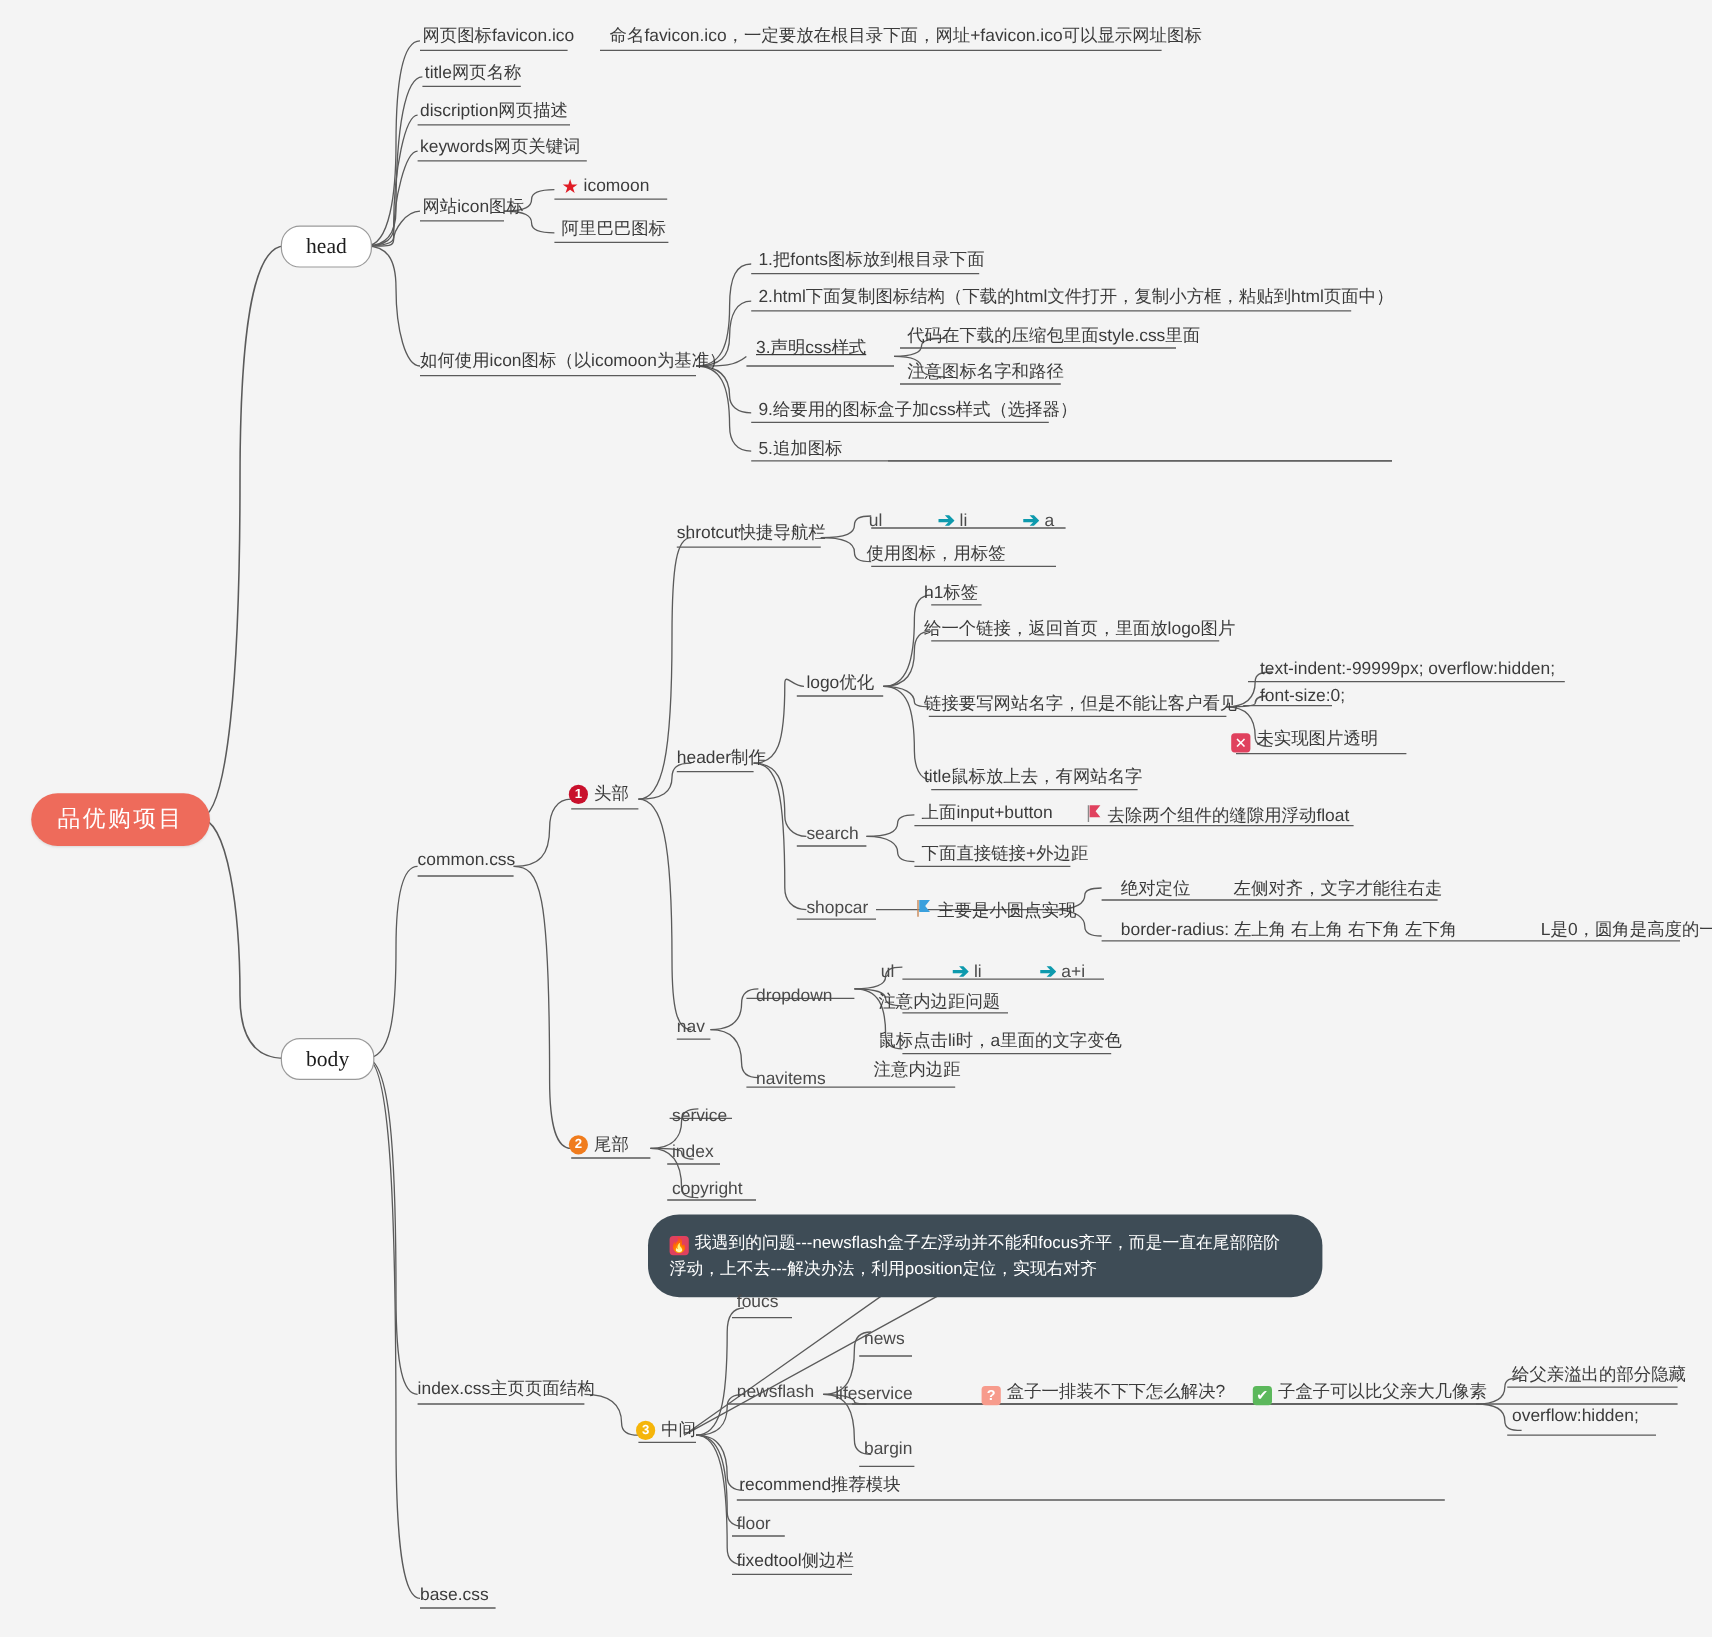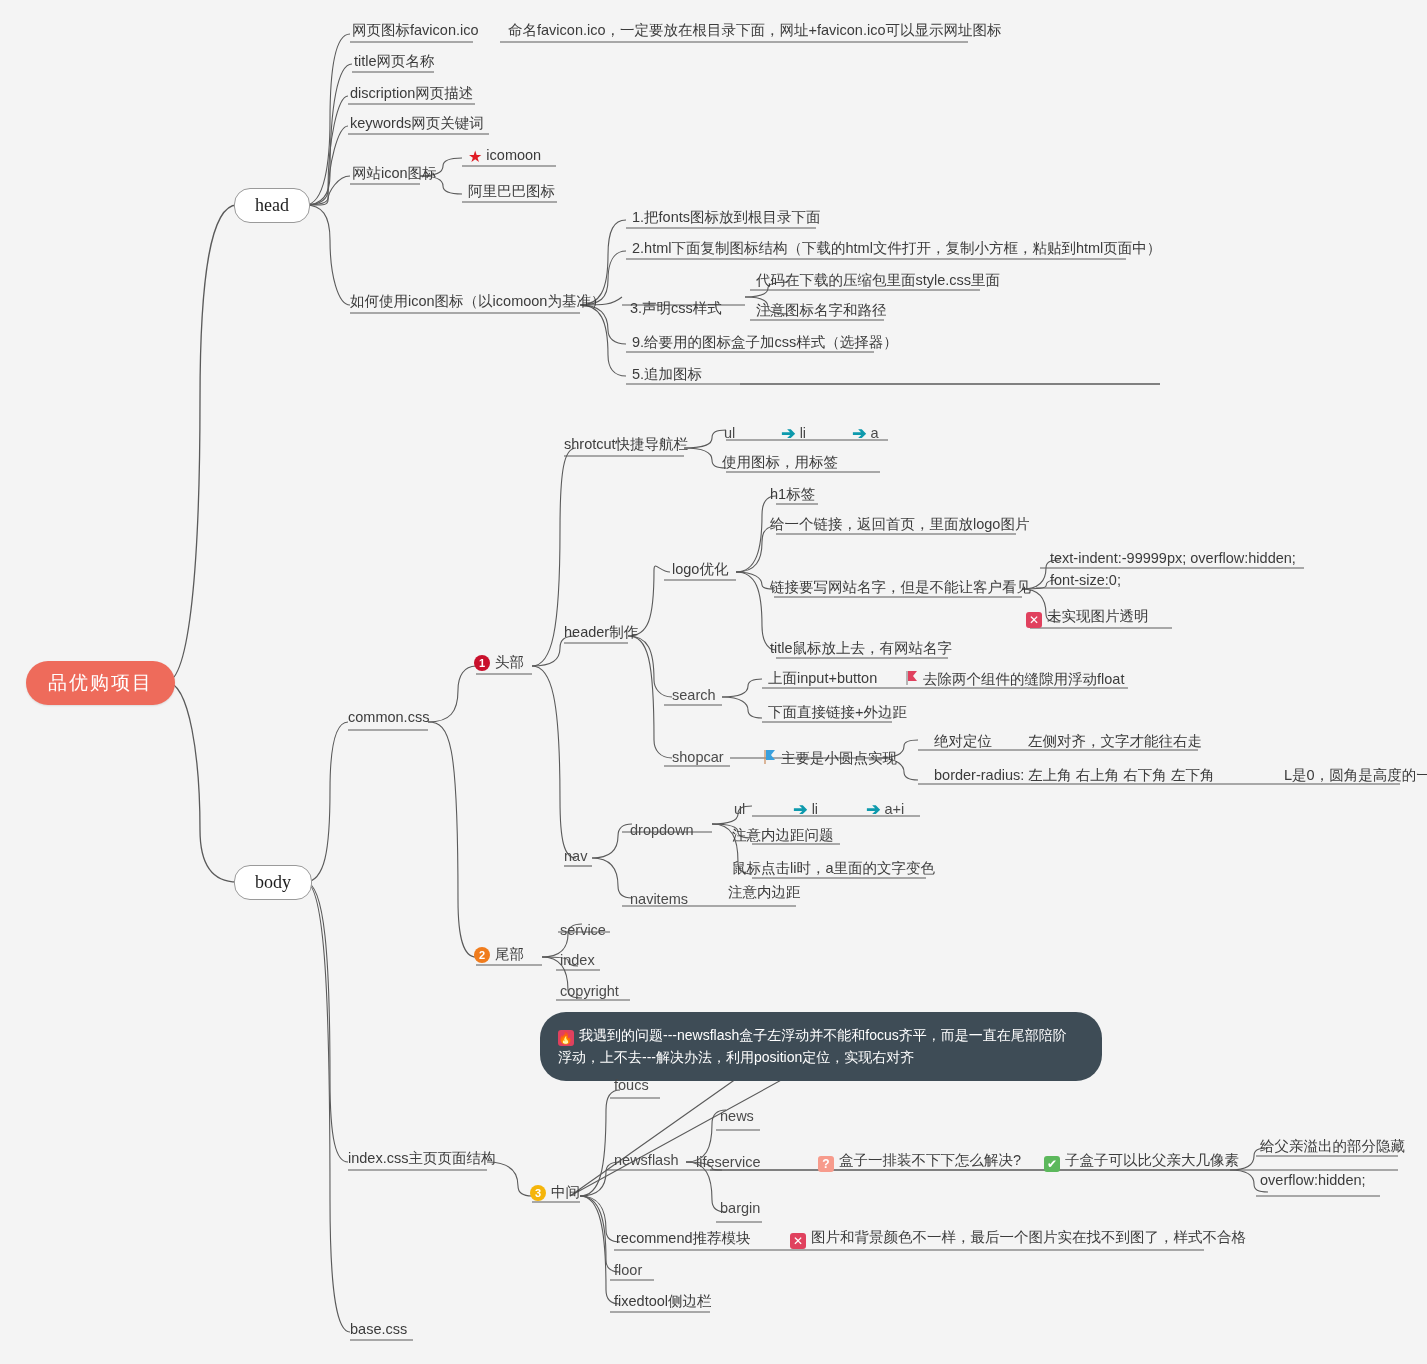--- a/index.html
+++ b/index.html
@@ -234,21 +234,21 @@
 
   <div class="node topic" style="left:464px;top:145px;">
     <span class="star">★</span><span>icomoon</span>
   </div>
   <div class="node topic" style="left:464px;top:181px;">阿里巴巴图标</div>
 
   <div class="node topic" style="left:346px;top:291px;">如何使用icon图标（以icomoon为基准）</div>
 
   <div class="node topic" style="left:628px;top:207px;">1.把fonts图标放到根目录下面</div>
   <div class="node topic" style="left:628px;top:238px;">2.html下面复制图标结构（下载的html文件打开，复制小方框，粘贴到html页面中）</div>
-  <div class="node topic" style="left:626px;top:298px;">3.声明css样式</div>
+  <div class="node topic" style="left:626px;top:280px;text-decoration:underline;">3.声明css样式</div>
   <div class="node topic" style="left:752px;top:270px;">代码在下载的压缩包里面style.css里面</div>
   <div class="node topic" style="left:752px;top:300px;">注意图标名字和路径</div>
   <div class="node topic" style="left:628px;top:332px;">9.给要用的图标盒子加css样式（选择器）</div>
   <div class="node topic" style="left:628px;top:364px;">5.追加图标</div>
 
   <div class="node pill" style="left:234px;top:865px;">body</div>
 
   <div class="node topic" style="left:344px;top:707px;">common.css</div>
   <div class="node topic" style="left:344px;top:1148px;">index.css主页页面结构</div>
   <div class="node topic" style="left:346px;top:1319px;">base.css</div>
@@ -347,19 +347,16 @@
     <span class="ibox isalmon">?</span><span>盒子一排装不下下怎么解决?</span>
   </div>
   <div class="node topic" style="left:1040px;top:1150px;">
     <span class="ibox igreen">✔</span><span>子盒子可以比父亲大几像素</span>
   </div>
   <div class="node topic" style="left:1256px;top:1136px;">给父亲溢出的部分隐藏</div>
   <div class="node topic" style="left:1256px;top:1170px;">overflow:hidden;</div>
   <div class="node topic en" style="left:716px;top:1198px;">bargin</div>
 
   <div class="node topic" style="left:612px;top:1228px;">recommend推荐模块</div>
-  <div class="node topic" style="left:786px;top:1227px;">
-    <span class="ibox ired">✕</span><span>图片和背景颜色不一样，最后一个图片实在找不到图了，样式不合格</span>
-  </div>
   <div class="node topic en" style="left:610px;top:1260px;">floor</div>
   <div class="node topic" style="left:610px;top:1291px;">fixedtool侧边栏</div>
 
 </div>
 
 </body></html>

